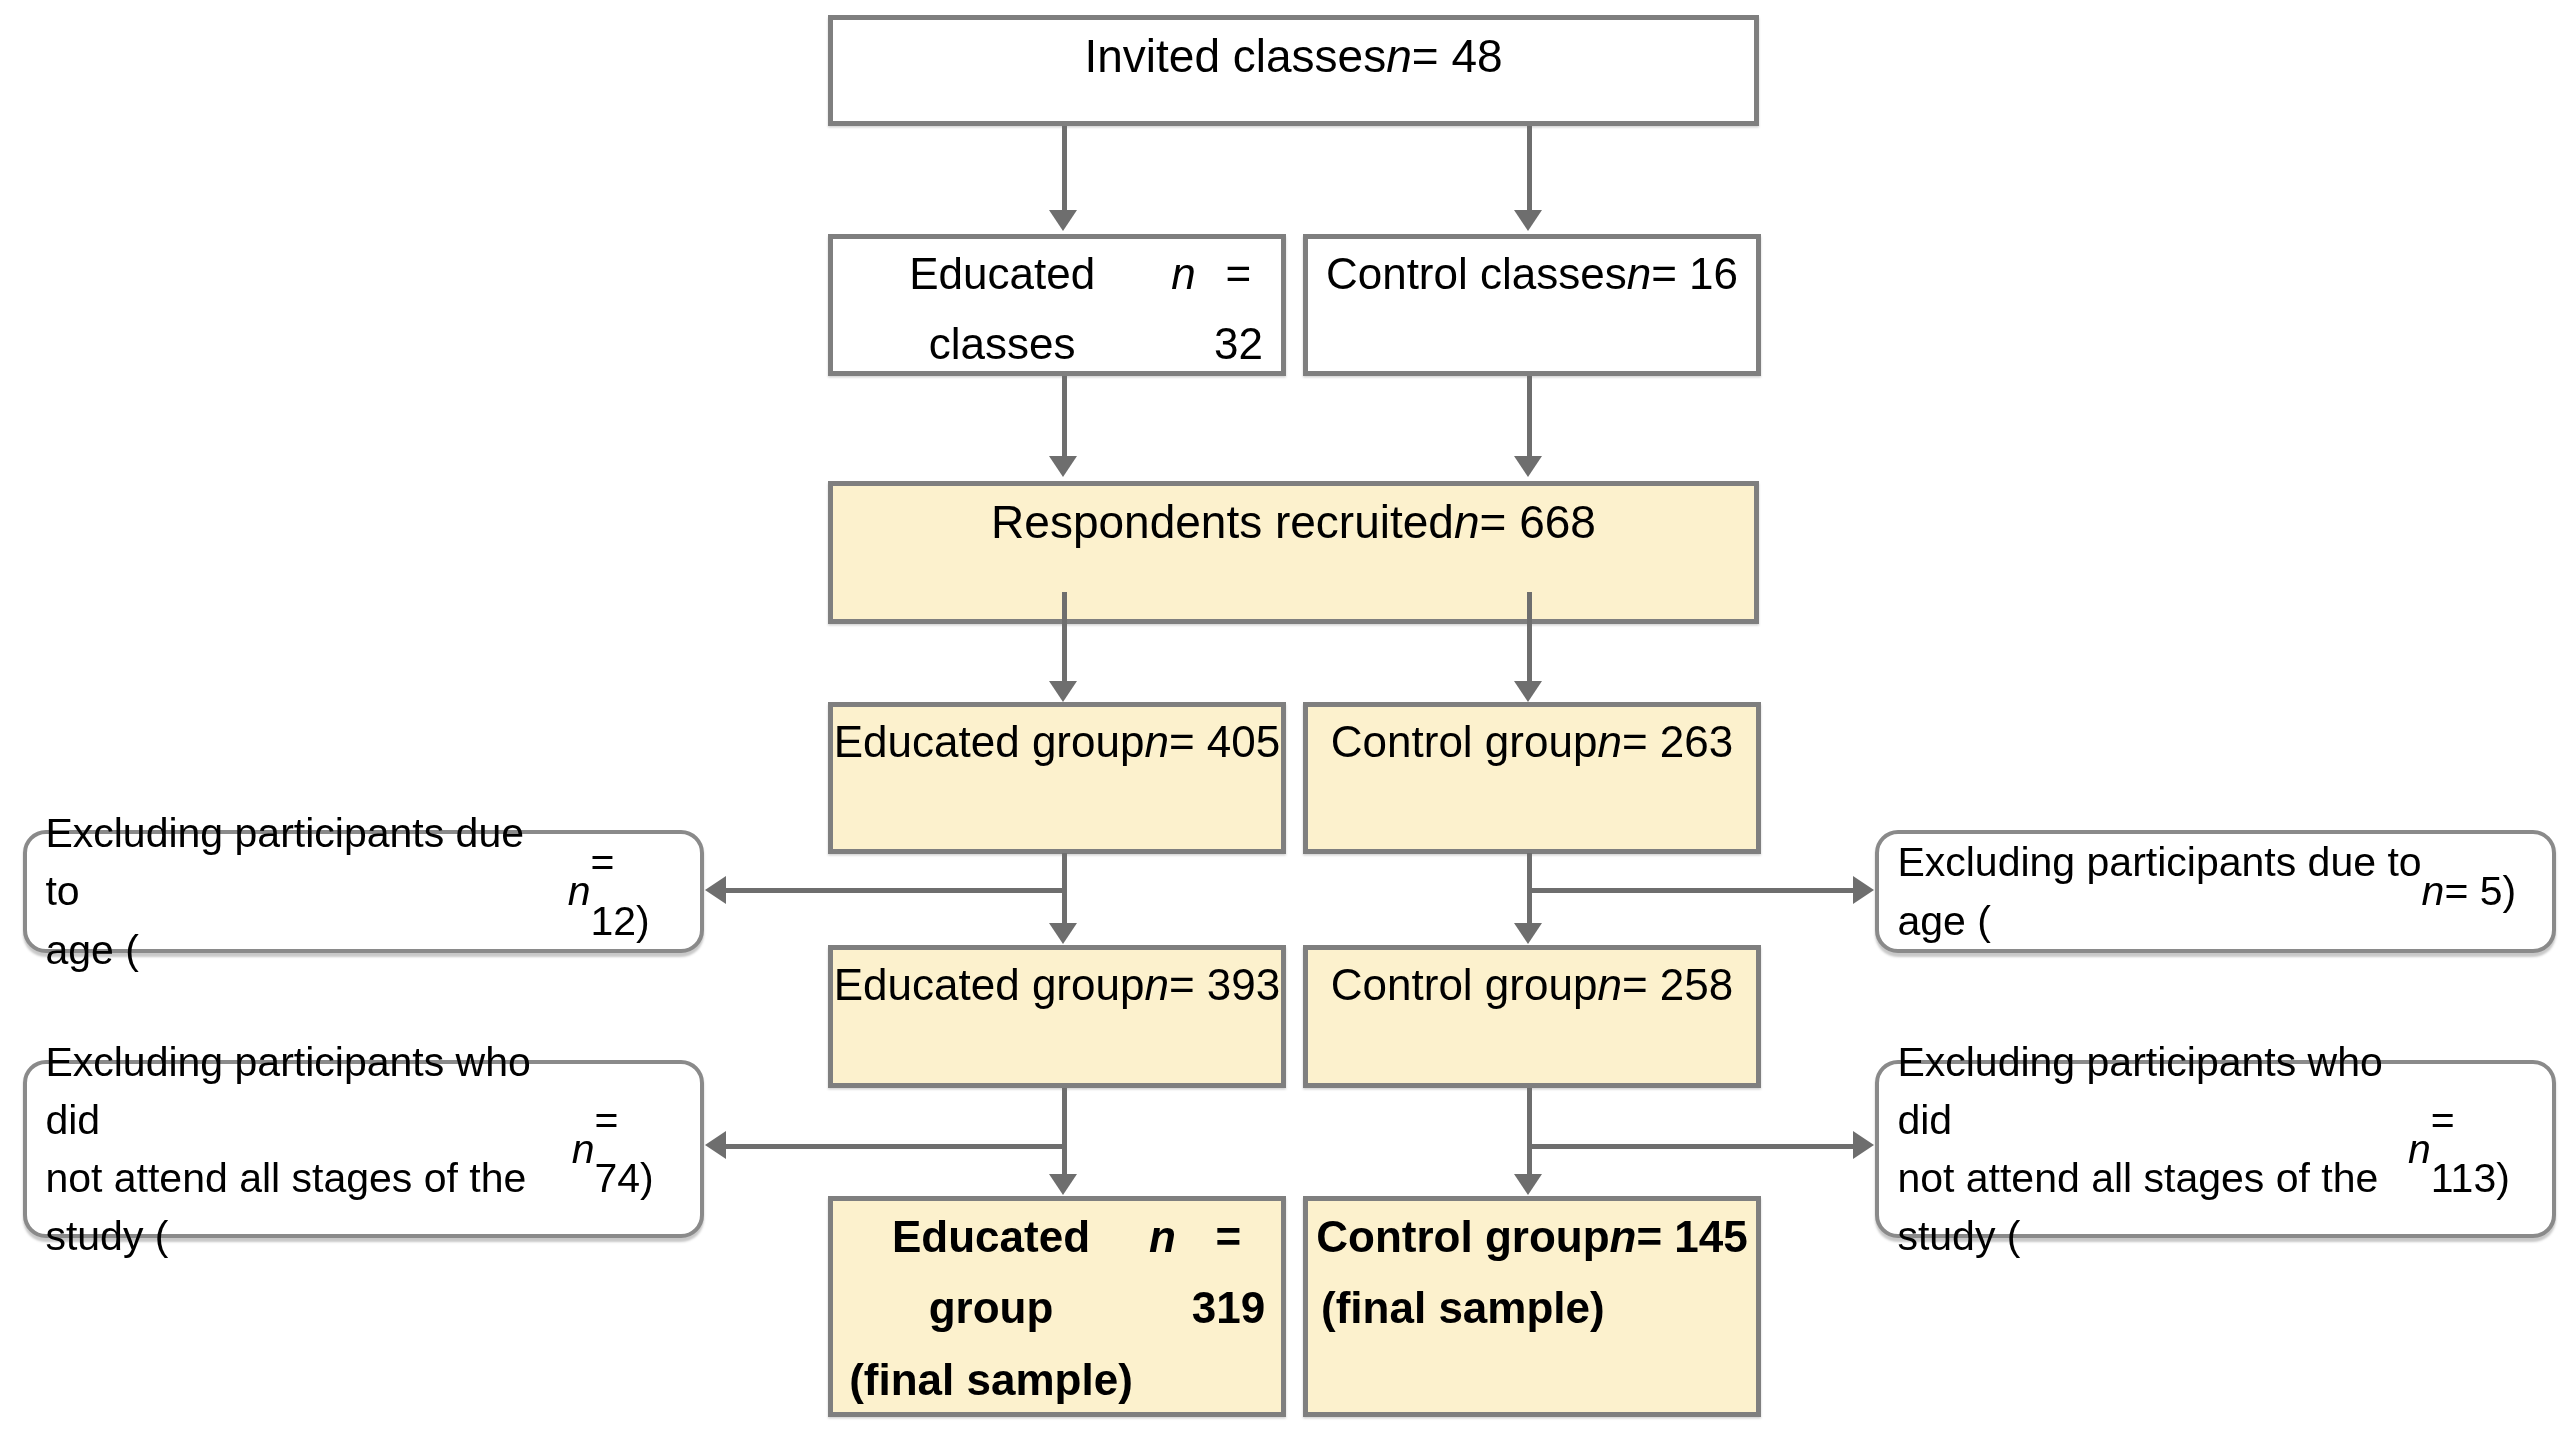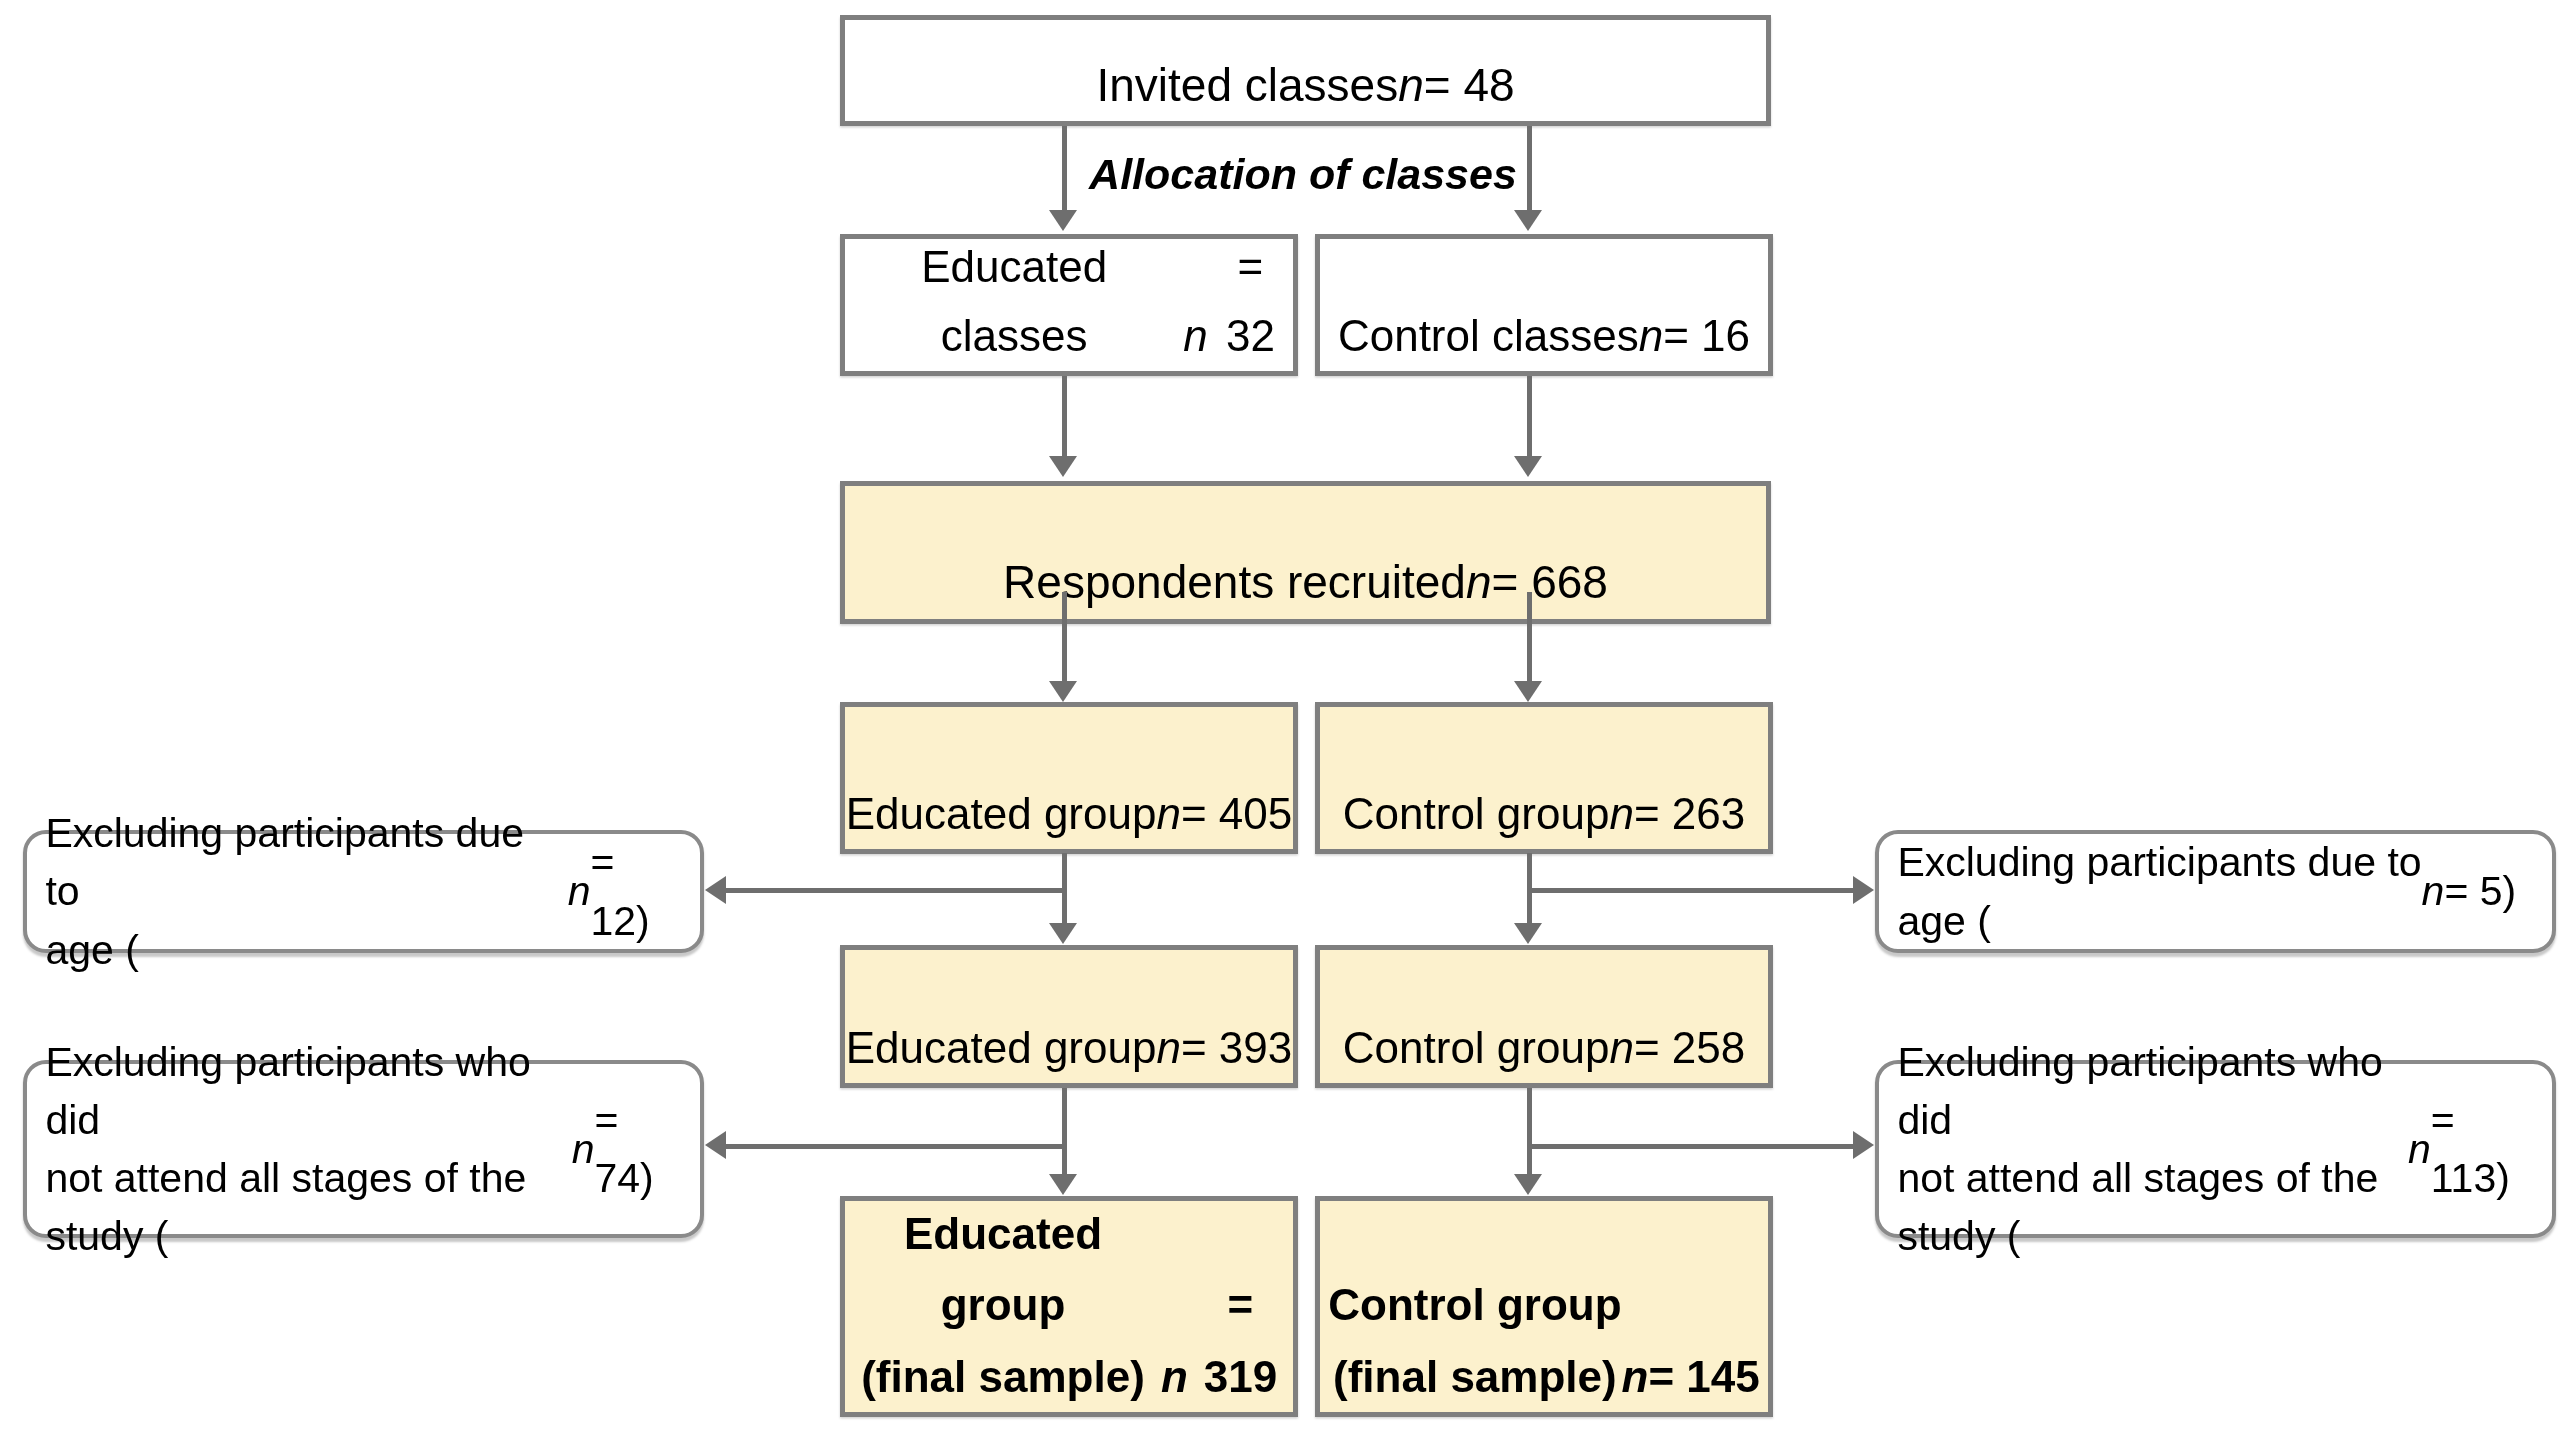--- a/index.html
+++ b/index.html
@@ -16,25 +16,24 @@
     background:#fff;
     font-family:"Liberation Sans", sans-serif;
     color:var(--text);
     overflow:hidden;
   }
   .box{
     position:absolute;
     box-sizing:border-box;
     border:5.4px solid var(--border);
     background:var(--boxfill);
-    display:flex;align-items:flex-end;justify-content:center;
+    display:flex;align-items:flex-start;justify-content:center;
     text-align:center;
     font-size:44px;line-height:1.58;
     box-shadow:0 2.3px 2.3px rgba(0,0,0,0.18);
-    margin-left:12px;
   }
   .box.wide{font-size:46px;}
   .box.highlight{background:var(--highlight);}
   .box.bold{font-weight:700;line-height:1.62;}
   .callout{
     position:absolute;
     box-sizing:border-box;
     border:4.6px solid #8A8A8A;
     border-radius:23px;
     background:var(--boxfill);
@@ -69,21 +68,20 @@
 
 <div class="canvas">
 
   <div class="box wide" style="left:828px;top:15.3px;width:931px;height:111px">Invited classes <i>n</i> = 48</div>
 
   <div class="vline" style="left:1062px;top:126px;height:85px"></div>
   <div class="ah-down" style="left:1049px;top:210px"></div>
   <div class="vline" style="left:1527px;top:126px;height:85px"></div>
   <div class="ah-down" style="left:1514px;top:210px"></div>
 
-  <div class="flow-label" style="left:1073px;top:150px;width:460px">Allocation of classes</div>
 
   <div class="box" style="left:828px;top:234px;width:458px;height:142px">Educated classes<br><i>n</i> = 32</div>
   <div class="box" style="left:1303px;top:234px;width:458px;height:142px">Control classes<br><i>n</i> = 16</div>
 
   <div class="vline" style="left:1062px;top:376px;height:82px"></div>
   <div class="ah-down" style="left:1049px;top:456px"></div>
   <div class="vline" style="left:1527px;top:376px;height:82px"></div>
   <div class="ah-down" style="left:1514px;top:456px"></div>
 
   <div class="box wide highlight" style="left:828px;top:481px;width:931px;height:143px">Respondents recruited <i>n</i> = 668</div>

